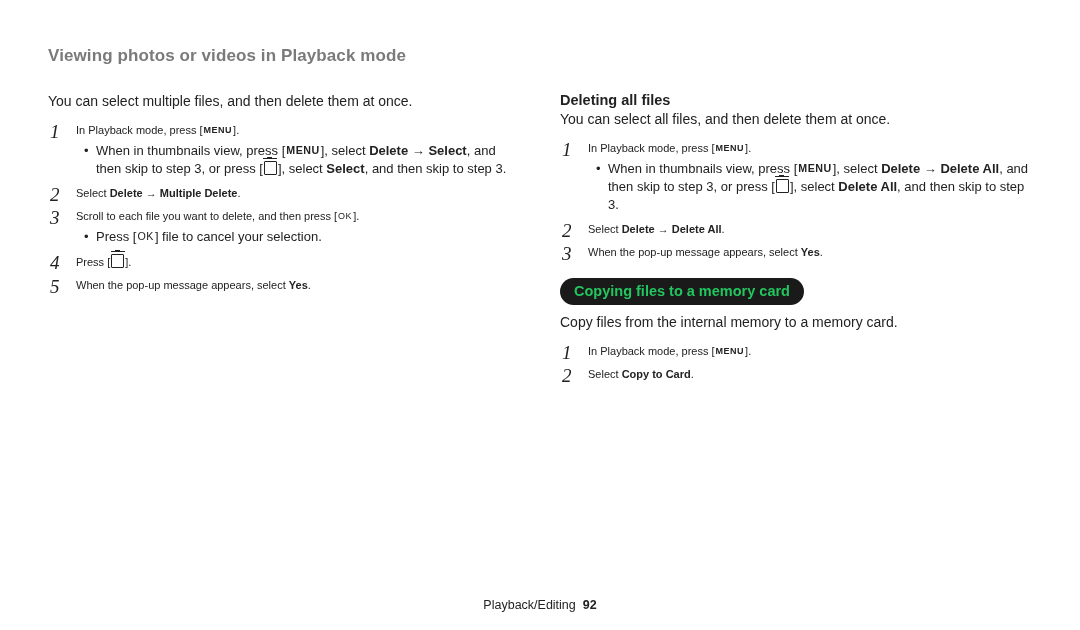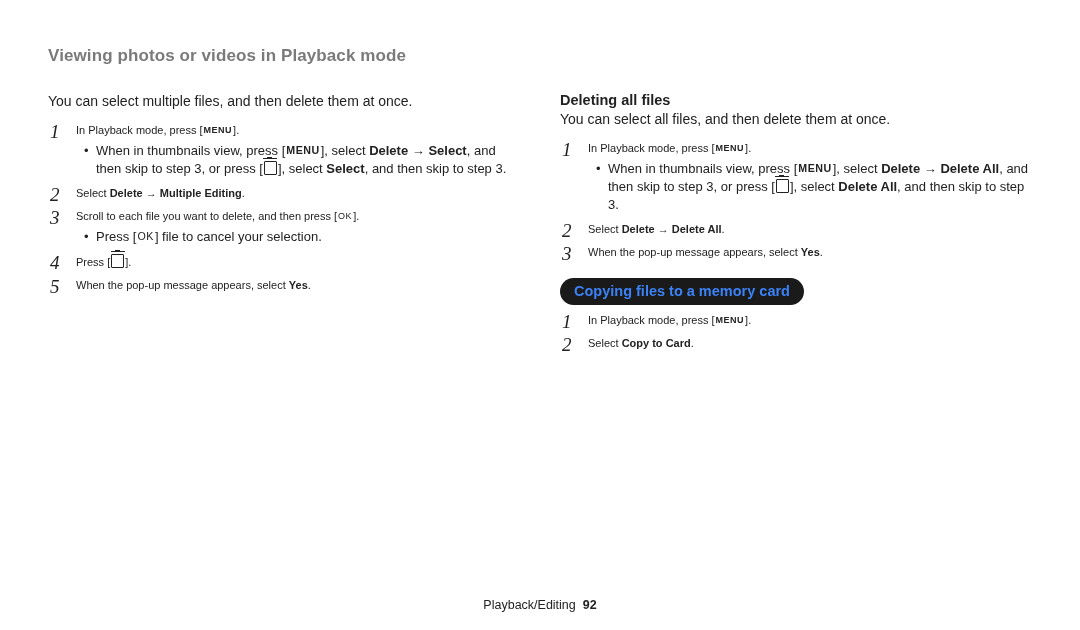--- a/index.html
+++ b/index.html
@@ -136,21 +136,21 @@
     position: absolute;
     top: -5px;
     left: 2.5px;
     width: 5px;
     height: 2px;
     border-top: 1.3px solid #222;
   }
   .pill {
     display: inline-block;
     background: #1a1a1a;
-    color: #3b82f6;
+    color: #22c55e;
     font-size: 14.5px;
     font-weight: 600;
     padding: 5px 14px 6px 14px;
     border-radius: 14px;
     font-family: "Myriad Pro", "Segoe UI", sans-serif;
     margin: 10px 0 8px 0;
   }
   .footer {
     position: absolute;
     bottom: 18px;
@@ -186,21 +186,21 @@
           </div>
           <ul class="sub-bullets">
             <li>
               <span>When in thumbnails view, press [</span><span class="menu-box">MENU</span><span>], select </span><strong>Delete</strong><span> → </span><strong>Select</strong><span>, and then skip to step 3, or press [</span><span class="trash"></span><span>], select </span><strong>Select</strong><span>, and then skip to step 3.</span>
             </li>
           </ul>
         </li>
 
         <li>
           <div class="step-main">
-            <span>Select </span><strong>Delete</strong><span> → </span><strong>Multiple Editing</strong><span>.</span>
+            <span>Select </span><strong>Delete</strong><span> → </span><strong>Multiple Delete</strong><span>.</span>
           </div>
         </li>
 
         <li>
           <div class="step-main">
             <span>Scroll to each file you want to delete, and then press [</span><span class="ok-box">OK</span><span>].</span>
           </div>
           <ul class="sub-bullets">
             <li>
               <span>Press [</span><span class="ok-box">OK</span><span>] file to cancel your selection.</span>
@@ -246,20 +246,21 @@
         </li>
 
         <li>
           <div class="step-main">
             <span>When the pop-up message appears, select </span><strong>Yes</strong><span>.</span>
           </div>
         </li>
       </ol>
 
       <div class="pill">Copying files to a memory card</div>
+      <div class="desc">Copy files from the internal memory to a memory card.</div>
 
       <ol class="steps">
         <li>
           <div class="step-main">
             <span>In Playback mode, press [</span><span class="menu-box">MENU</span><span>].</span>
           </div>
         </li>
         <li>
           <div class="step-main">
             <span>Select </span><strong>Copy to Card</strong><span>.</span>

